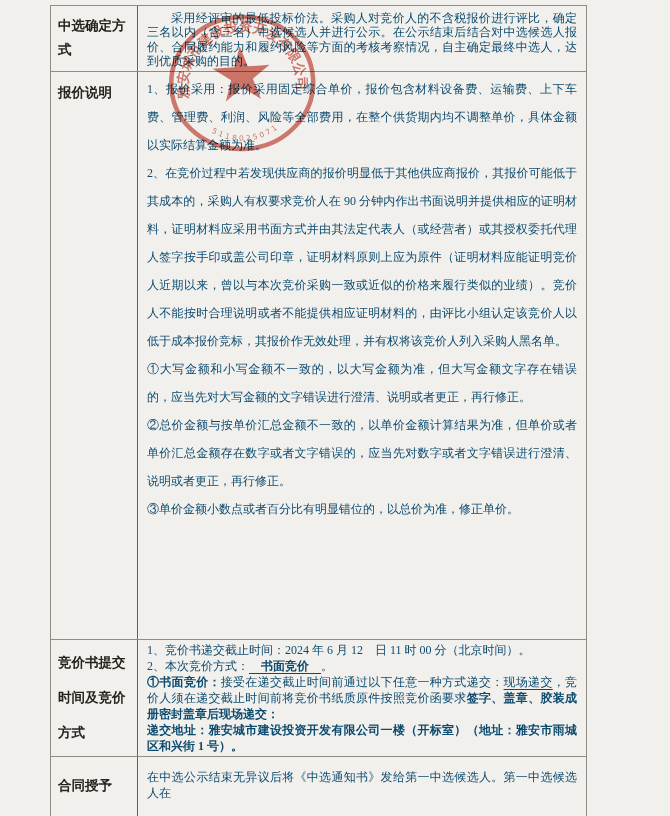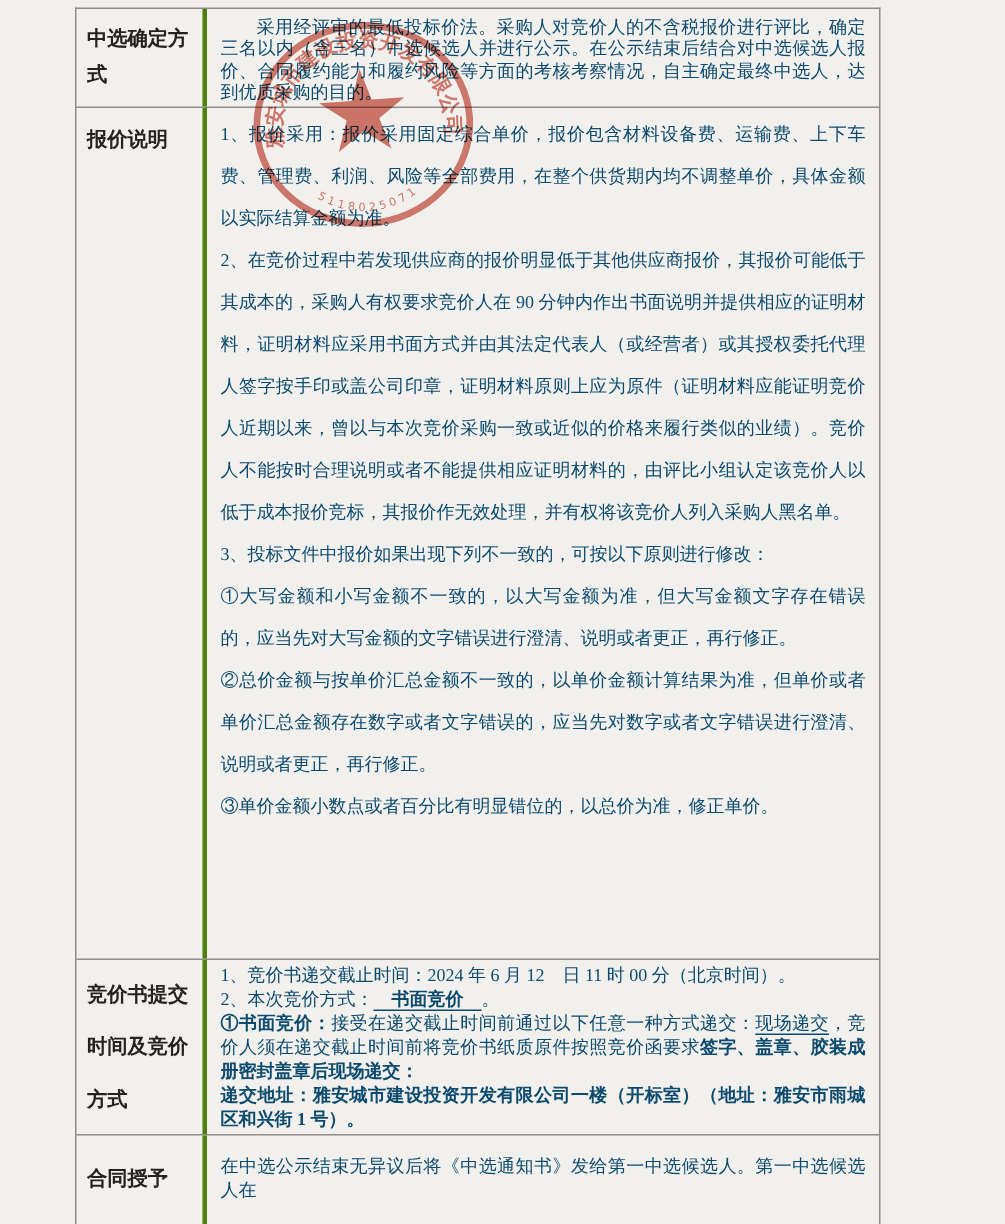--- a/index.html
+++ b/index.html
@@ -13,21 +13,21 @@
   .doc-table{
     position:absolute;left:50px;top:5px;width:537px;
     border-top:1px solid #8f8c86;
     border-left:1px solid #8f8c86;
     border-right:1px solid #8f8c86;
     box-sizing:border-box;
   }
   .t-row{display:flex;border-bottom:1px solid #8f8c86;box-sizing:border-box;}
   .t-label{
     width:87px;min-width:87px;box-sizing:border-box;
-    border-right:3px solid #4d7c0f;
+    border-right:1px solid #4d7c0f;
     font-weight:bold;font-size:13.5px;
     padding:4px 5px 4px 7px;
     display:flex;align-items:center;
     color:#26231f;
   }
   .t-label .lbl{display:block;}
   .t-content{
     flex:1;box-sizing:border-box;
     padding:2px 9px 2px 9px;
     text-align:justify;text-justify:inter-ideograph;
@@ -81,21 +81,20 @@
         </div>
     </div>
 
     <div class="t-row r2">
       <div class="t-label">
         <span class="lbl">报价说明</span>
       </div>
       <div class="t-content">
           <p><span>1、报价采用：报价采用固定综合单价，报价包含材料设备费、运输费、上下车费、管理费、利润、风险等全部费用，在整个供货期内均不调整单价，具体金额以实际结算金额为准。</span></p>
           <p><span>2、在竞价过程中若发现供应商的报价明显低于其他供应商报价，其报价可能低于其成本的，采购人有权要求竞价人在 90 分钟内作出书面说明并提供相应的证明材料，证明材料应采用书面方式并由其法定代表人（或经营者）或其授权委托代理人签字按手印或盖公司印章，证明材料原则上应为原件（证明材料应能证明竞价人近期以来，曾以与本次竞价采购一致或近似的价格来履行类似的业绩）。竞价人不能按时合理说明或者不能提供相应证明材料的，由评比小组认定该竞价人以低于成本报价竞标，其报价作无效处理，并有权将该竞价人列入采购人黑名单。</span></p>
-          <p><span>3、投标文件中报价如果出现下列不一致的，可按以下原则进行修改：</span></p>
           <p><span>①大写金额和小写金额不一致的，以大写金额为准，但大写金额文字存在错误的，应当先对大写金额的文字错误进行澄清、说明或者更正，再行修正。</span></p>
           <p><span>②总价金额与按单价汇总金额不一致的，以单价金额计算结果为准，但单价或者单价汇总金额存在数字或者文字错误的，应当先对数字或者文字错误进行澄清、说明或者更正，再行修正。</span></p>
           <p><span>③单价金额小数点或者百分比有明显错位的，以总价为准，修正单价。</span></p>
         </div>
     </div>
 
     <div class="t-row r3">
       <div class="t-label">
         <span class="lbl">竞价书提交时间及竞价方式</span>
       </div>

